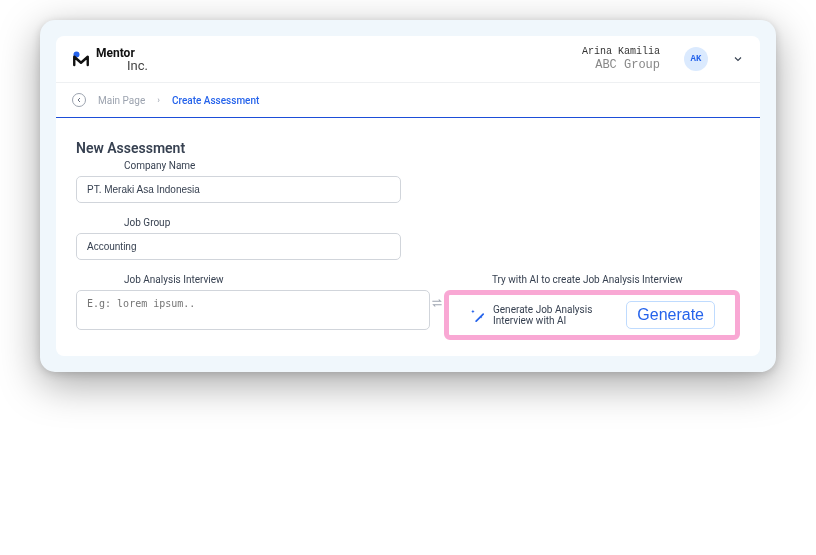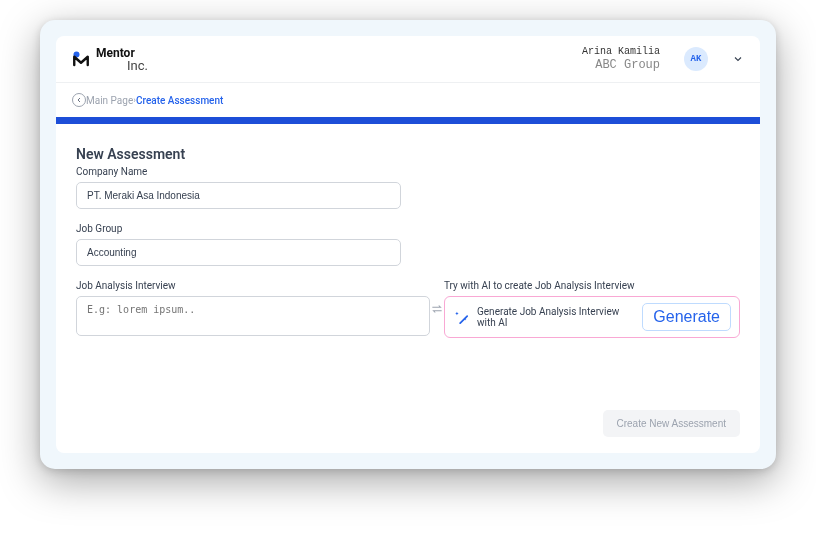--- a/index.html
+++ b/index.html
@@ -54,57 +54,57 @@
     .user-org  { font-size: 12px; color:#888; }
     .avatar {
       width: 24px; height:24px; border-radius:50%;
       background:#dbeafe; color:#2563eb;
       display:flex; align-items:center; justify-content:center;
       font-size:9px; font-weight:600;
     }
     .chevron { color:#374151; display:flex; }
     
     .breadcrumb {
-      display:flex; align-items:center; gap:0;
+      display:flex; align-items:center; gap:12px;
       padding: 10px 16px;
-      border-bottom: 7px solid #1d4ed8;
+      border-bottom: 1px solid #1d4ed8;
       font-size: 10px;
     }
     .bc-back {
       width:14px; height:14px; border:1.2px solid #9ca3af; border-radius:50%;
       display:flex; align-items:center; justify-content:center; color:#6b7280;
       cursor:pointer;
     }
     .bc-main { color:#9ca3af; }
     .bc-sep  { color:#9ca3af; font-size:9px; }
     .bc-current { color:#2563eb; font-weight:500; }
     
     .form-wrap { padding: 22px 20px 16px; }
     .page-title { font-size:14px; font-weight:600; color:#374151; margin-bottom:4px; }
     .field { margin-bottom:14px; }
-    .label { font-size:10px; color:#374151; margin-bottom:5px; display:block; }
+    .label { font-size:10px; color:#374151; margin-bottom:5px; display:block;margin-left:48px; }
     .input {
       width: 325px;
       border:1px solid #d1d5db; border-radius:5px;
       padding:7px 10px; font-size:10px; color:#374151;
       background:#fff; outline:none;
     }
     .row { display:flex; align-items:flex-start; gap:0; }
     .textarea {
       width:354px; height:40px;
       border:1px solid #d1d5db; border-radius:5px;
       padding:7px 10px; font-size:10px; color:#374151;
       resize:none; outline:none;
     }
     .swap-icon { margin-top:22px; color:#9ca3af; display:flex; }
     .ai-col { flex:1; }
     .ai-card {
       display:flex; align-items:center; gap:8px;
-      border:1px solid #f9a8d4; border-radius:6px;
-      padding:6px 8px; margin-top:4px;
+      border:5px solid #f9a8d4; border-radius:6px;
+      padding:6px 20px; margin-top:4px;
     }
     .ai-icon {
       width:16px; height:16px; display:flex; align-items:center; justify-content:center;
       color:#2563eb;
     }
     .ai-text { font-size:10px; color:#374151; flex:1; }
     .gen-btn {
       border:1px solid #bfdbfe; color:#2563eb; background:#fff;
       border-radius:5px; padding:4px 10px; font-size:16px; font-weight:500;
       cursor:pointer;
@@ -198,19 +198,16 @@
                 <path d="M5 3l1 2 2 1-2 1-1 2-1-2-2-1 2-1 1-2zM19 13l.8 1.6 1.6.8-1.6.8-.8 1.6-.8-1.6-1.6-.8 1.6-.8.8-1.6z"></path>
                 <rect x="2" y="17" width="20" height="3" rx="1.5" transform="rotate(-45 12 12)"></rect>
               </svg>
             </span>
             <span class="ai-text">Generate Job Analysis Interview with AI</span>
             <button class="gen-btn">Generate</button>
           </div>
         </div>
       </div>
 
-      <div class="footer">
-        <button class="submit-btn">Create New Assessment</button>
-      </div>
     </div>
 
   </div>
 </div>
 
 </body></html>

